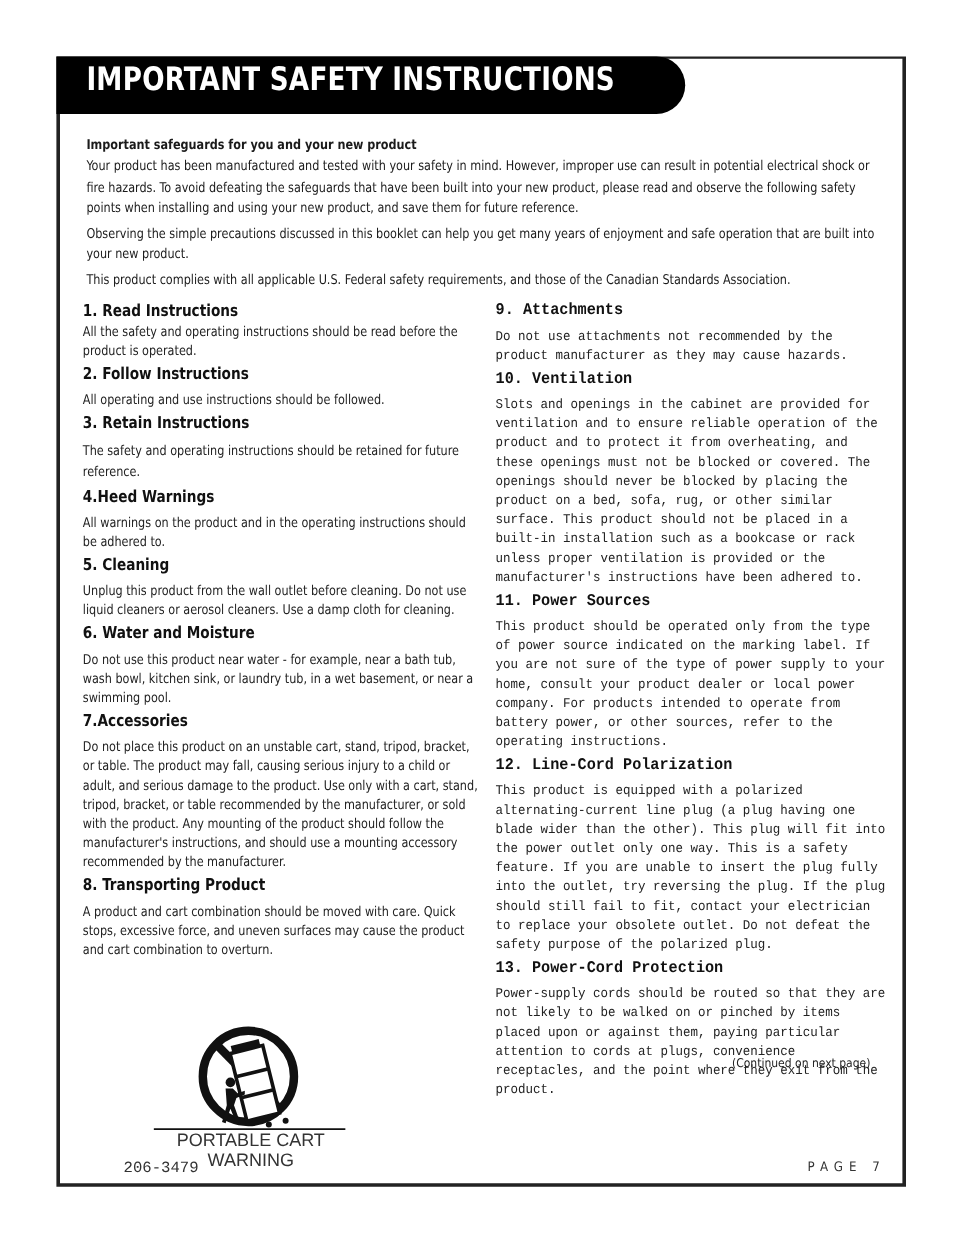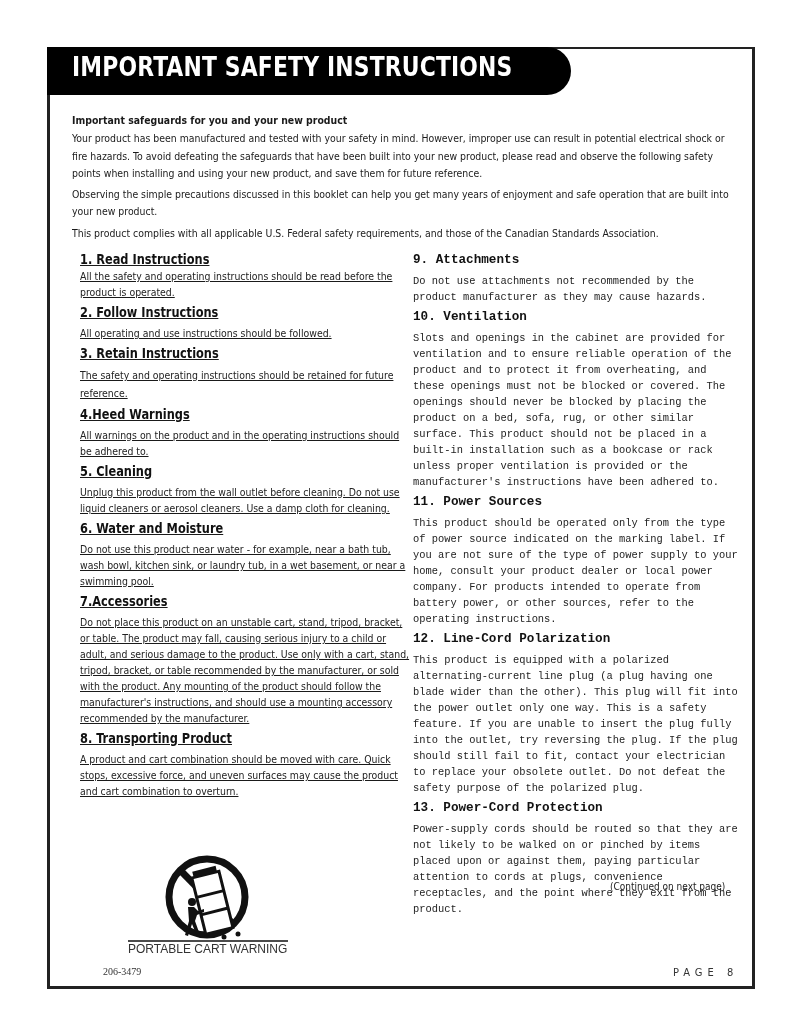--- a/index.html
+++ b/index.html
@@ -65,21 +65,21 @@
       transform: scaleX(0.93);
       transform-origin: left top;
       width: 720px;
     }
     .col {
       position: absolute;
       top: 250px;
       font-size: 11.2px;
       line-height: 16px;
     }
-    .col.left { left: 80px; width: 330px; text-decoration: underline; }
+    .col.left { left: 69px; width: 330px; }
     .col.right { left: 413px; width: 330px; font-family: Liberation Mono, monospace; }
     .sec { margin: 0; }
     .sec h3 {
       margin: 0;
       font-size: 13.6px;
       font-weight: bold;
       line-height: 19px;
       color: #111;
     }
     .sec .body {
@@ -96,31 +96,32 @@
       left: 128px;
       top: 855px;
       width: 160px;
       height: 88px;
     }
     .cart-label {
       position: absolute;
       left: 128px;
       top: 942px;
       width: 162px;
+      text-align: center;
       font-family: "Liberation Sans", sans-serif;
-      font-size: 12px;
+      font-size: 15px;
       color: #333;
       letter-spacing: 0px;
     }
     .part-number {
       position: absolute;
       left: 103px;
       top: 966px;
-      font-family: Liberation Serif, serif;
-      font-size: 10px;
+      font-family: Liberation Mono, monospace;
+      font-size: 13px;
       color: #333;
     }
     .continued {
       position: absolute;
       left: 610px;
       top: 881px;
       font-size: 10px;
       color: #222;
     }
     .page-num {
@@ -228,13 +229,13 @@
     <circle cx="64" cy="47" r="4" fill="#111"></circle>
     <path d="M60 52 L66 52 L70 56 L76 54 L76 57 L69 60 L67 66 L72 80 L69 81 L64 69 L60 81 L57 80 L61 66 Z" fill="#111"></path>
 
     <line x1="0" y1="86" x2="160" y2="86" stroke="#111" stroke-width="1.5"></line>
   </svg>
 </div>
 <div class="cart-label">PORTABLE CART WARNING</div>
 
 <div class="part-number">206-3479</div>
 <div class="continued">(Continued on next page)</div>
-<div class="page-num">PAGE 8</div>
+<div class="page-num">PAGE 7</div>
 
 </body></html>

